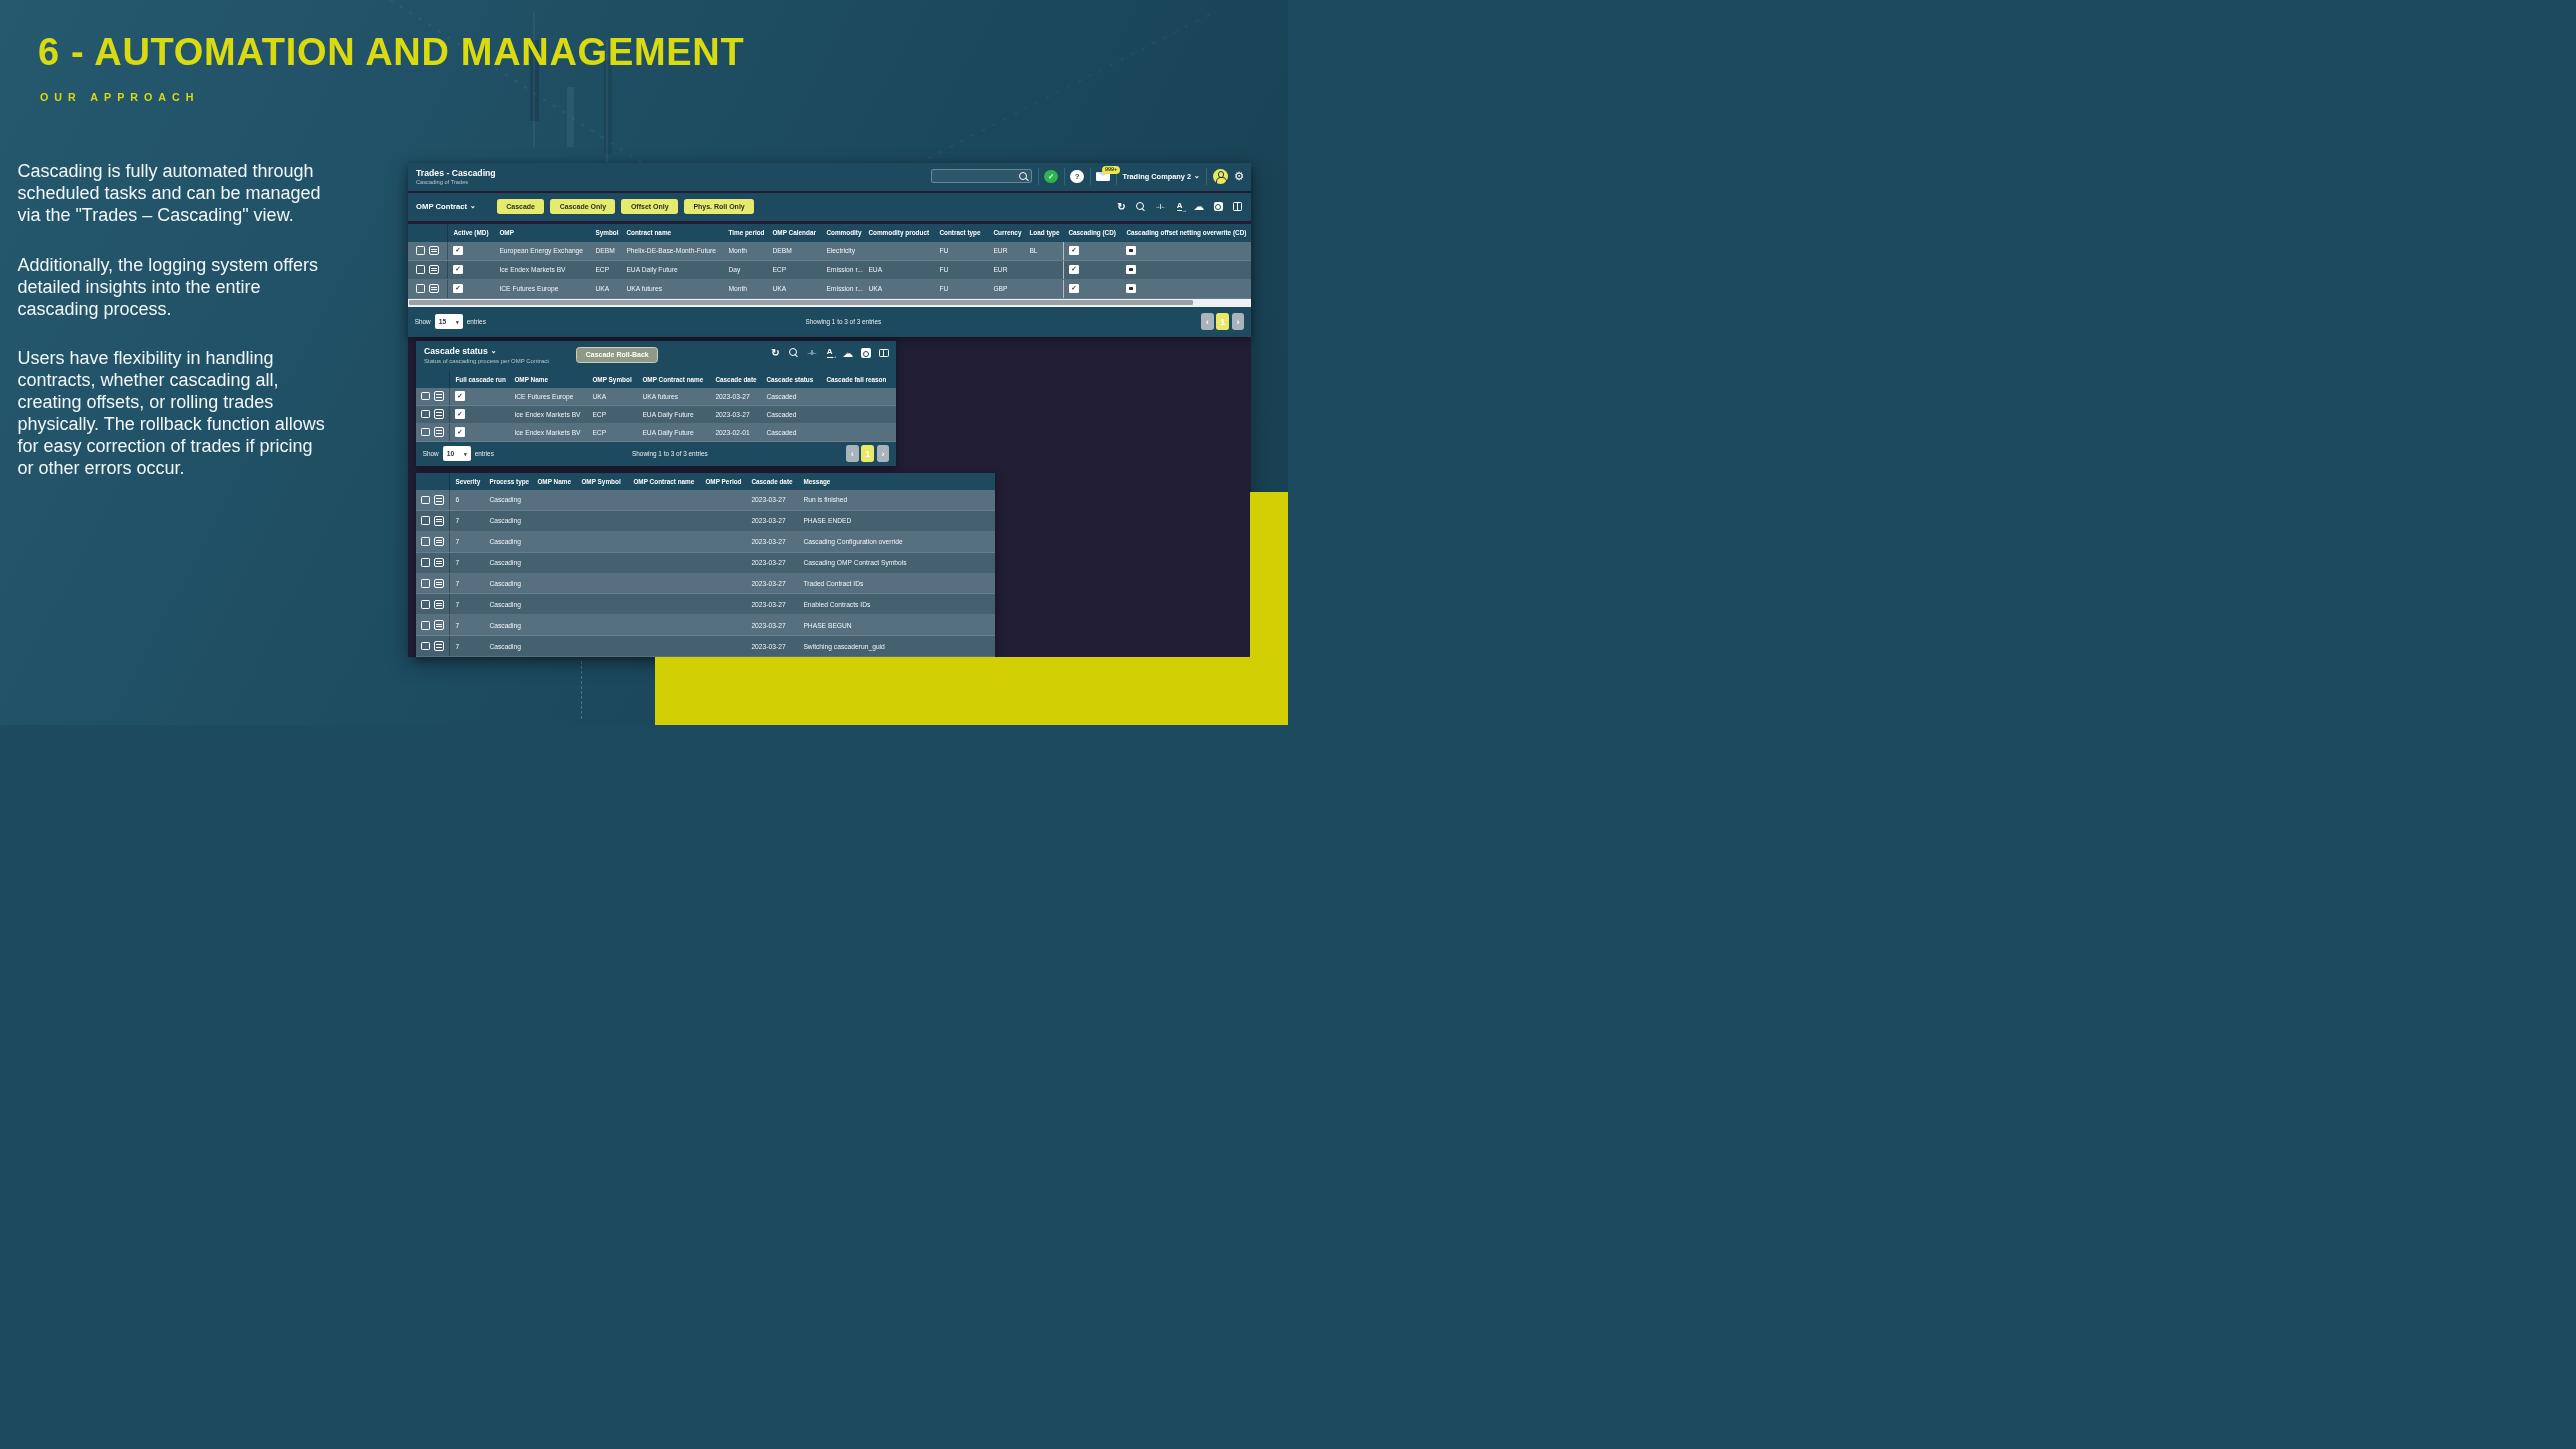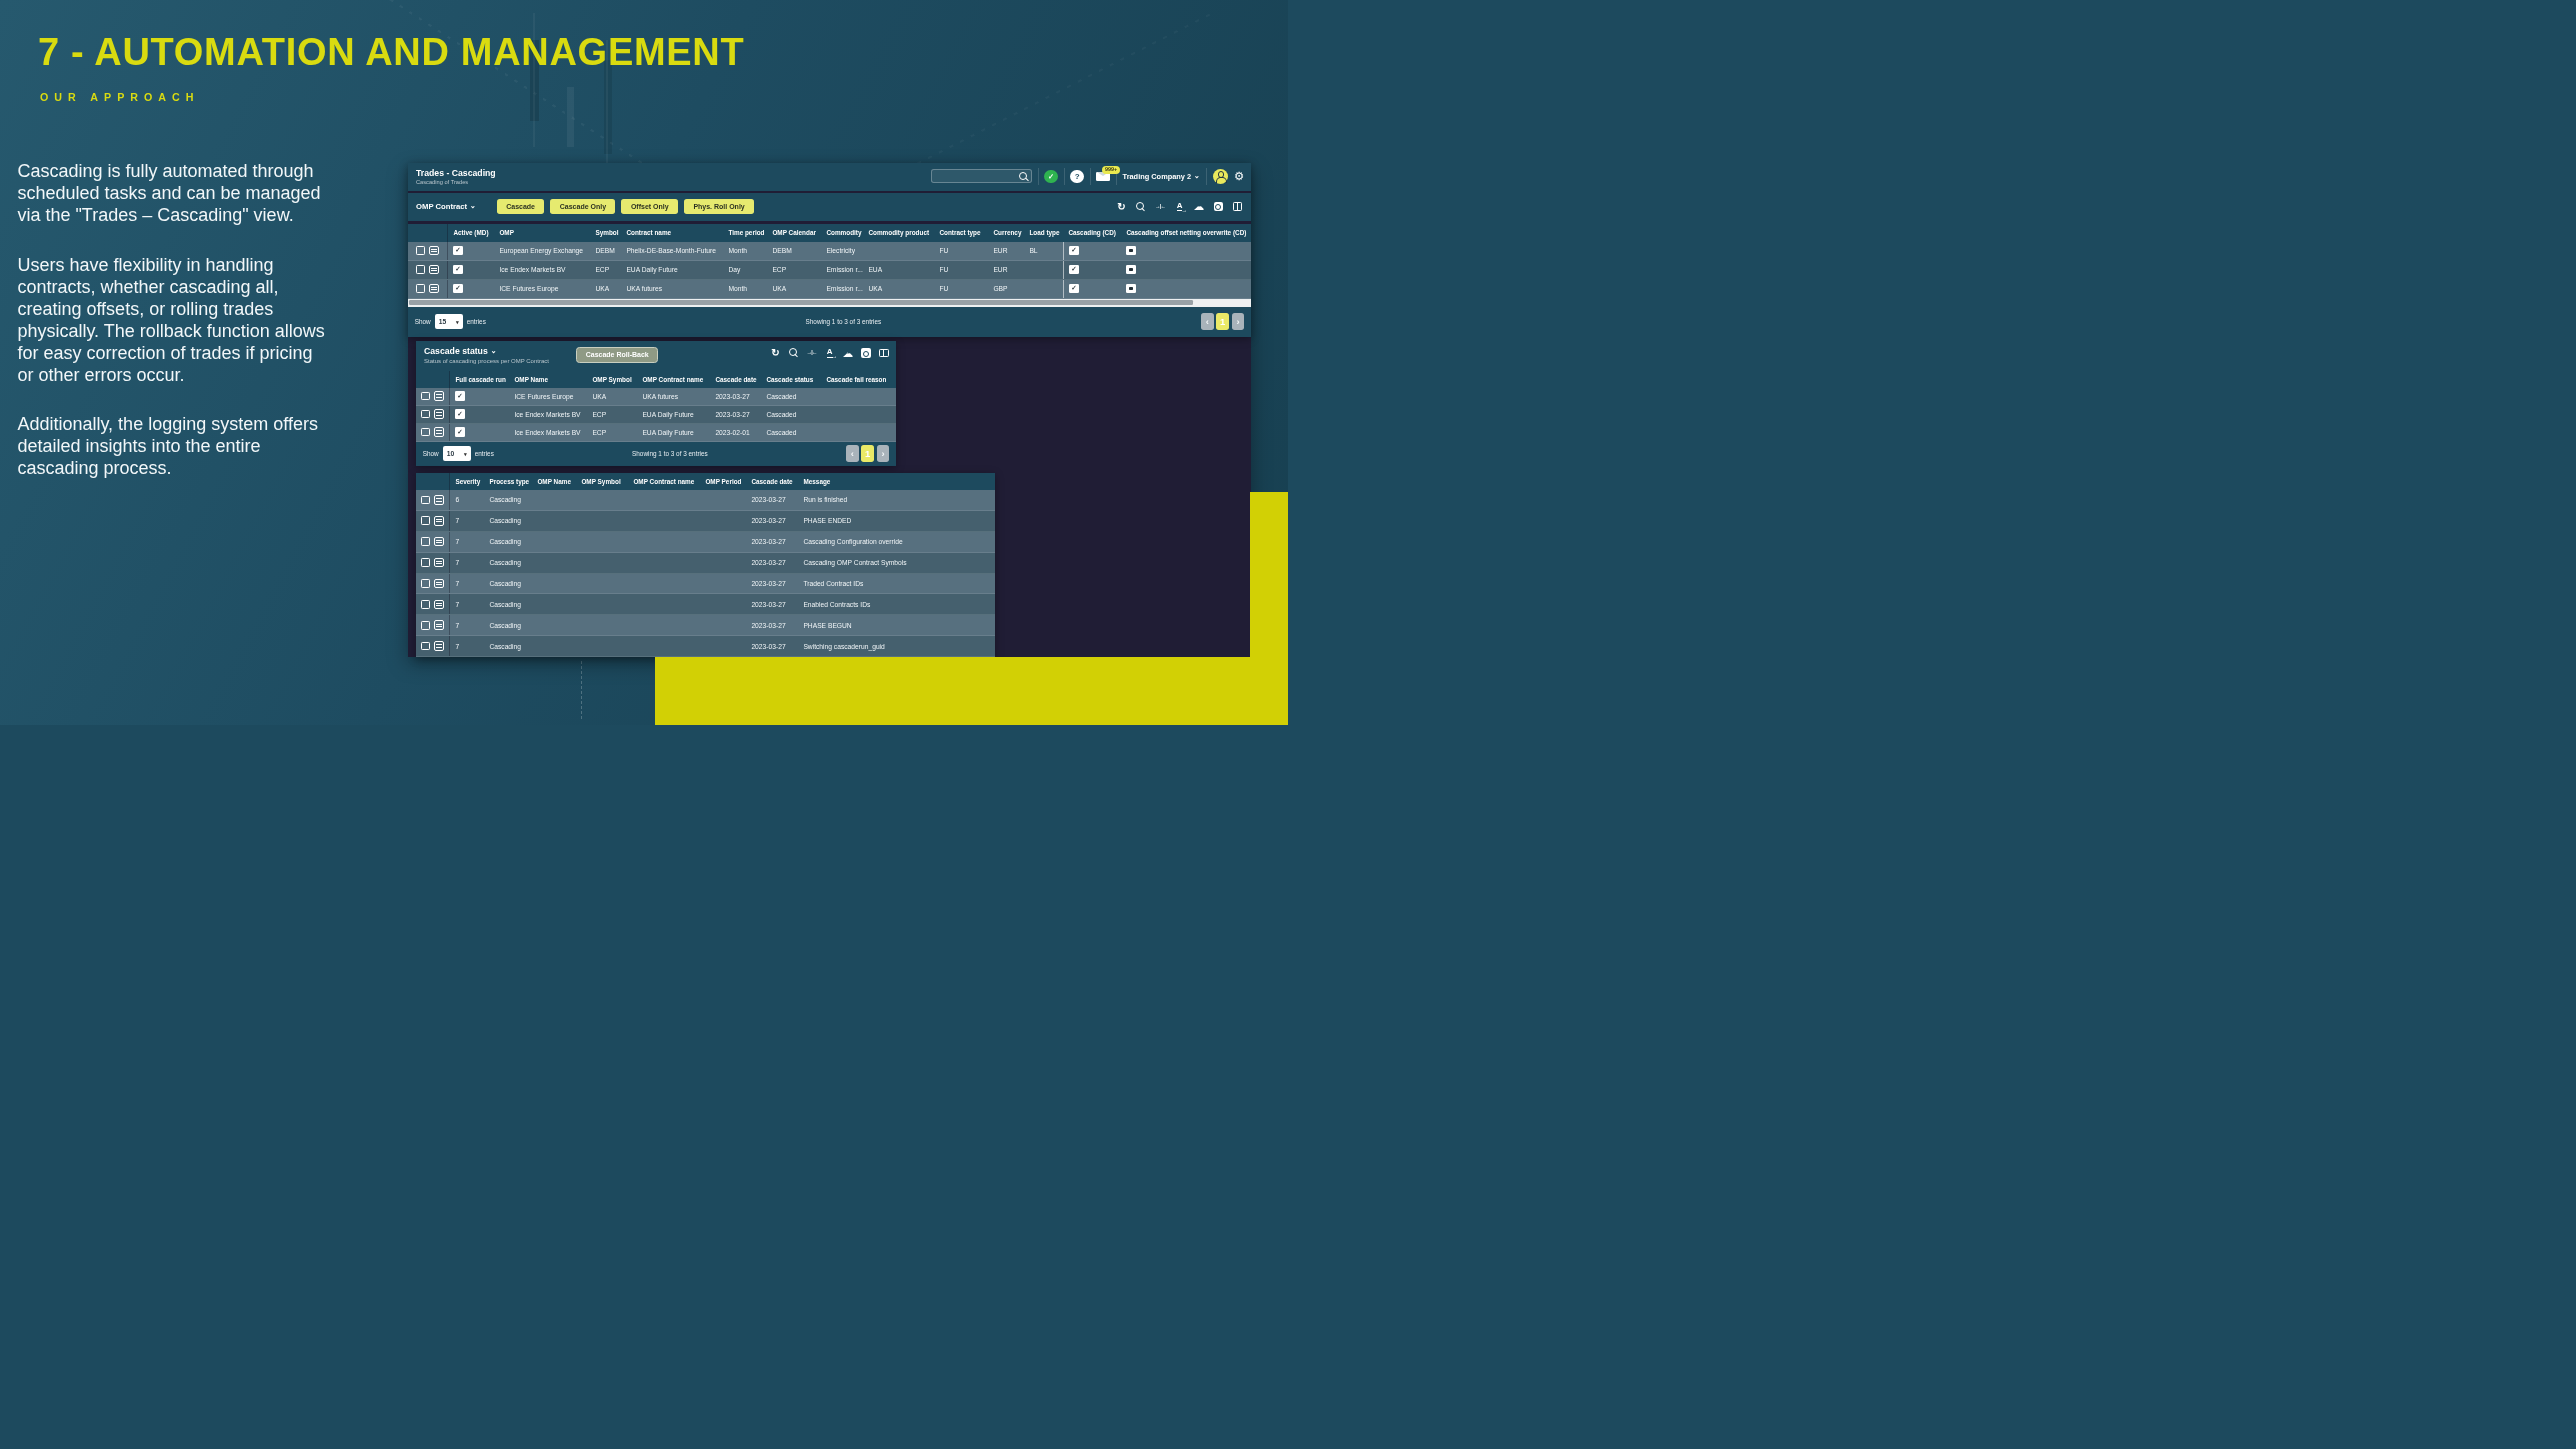--- a/index.html
+++ b/index.html
@@ -150,37 +150,37 @@
 
   <div class="deco diag1"></div>
   <div class="deco diag2"></div>
   <div class="deco candle1"></div>
   <div class="deco candle2"></div>
   <div class="deco candle3"></div>
   <div class="deco wick1"></div>
   <div class="deco wick2"></div>
   <div class="deco vdash"></div>
 
-  <h1 class="title">7 - AUTOMATION AND MANAGEMENT</h1>
+  <h1 class="title">6 - AUTOMATION AND MANAGEMENT</h1>
   <div class="subtitle">OUR APPROACH</div>
 
 
   <div class="body-copy">
     <p>Cascading is fully automated through
 scheduled tasks and can be managed
 via the "Trades – Cascading" view.</p>
+    <p>Additionally, the logging system offers
+detailed insights into the entire
+cascading process.</p>
     <p>Users have flexibility in handling
 contracts, whether cascading all,
 creating offsets, or rolling trades
 physically. The rollback function allows
 for easy correction of trades if pricing
 or other errors occur.</p>
-    <p>Additionally, the logging system offers
-detailed insights into the entire
-cascading process.</p>
   </div>
 
   <div class="canvas">
 
     <section class="panel trades">
       <div class="win-header">
         <div class="win-title">Trades - Cascading</div>
         <div class="win-sub">Cascading of Trades</div>
         <div class="hdr-right">
           <span class="searchbox">

